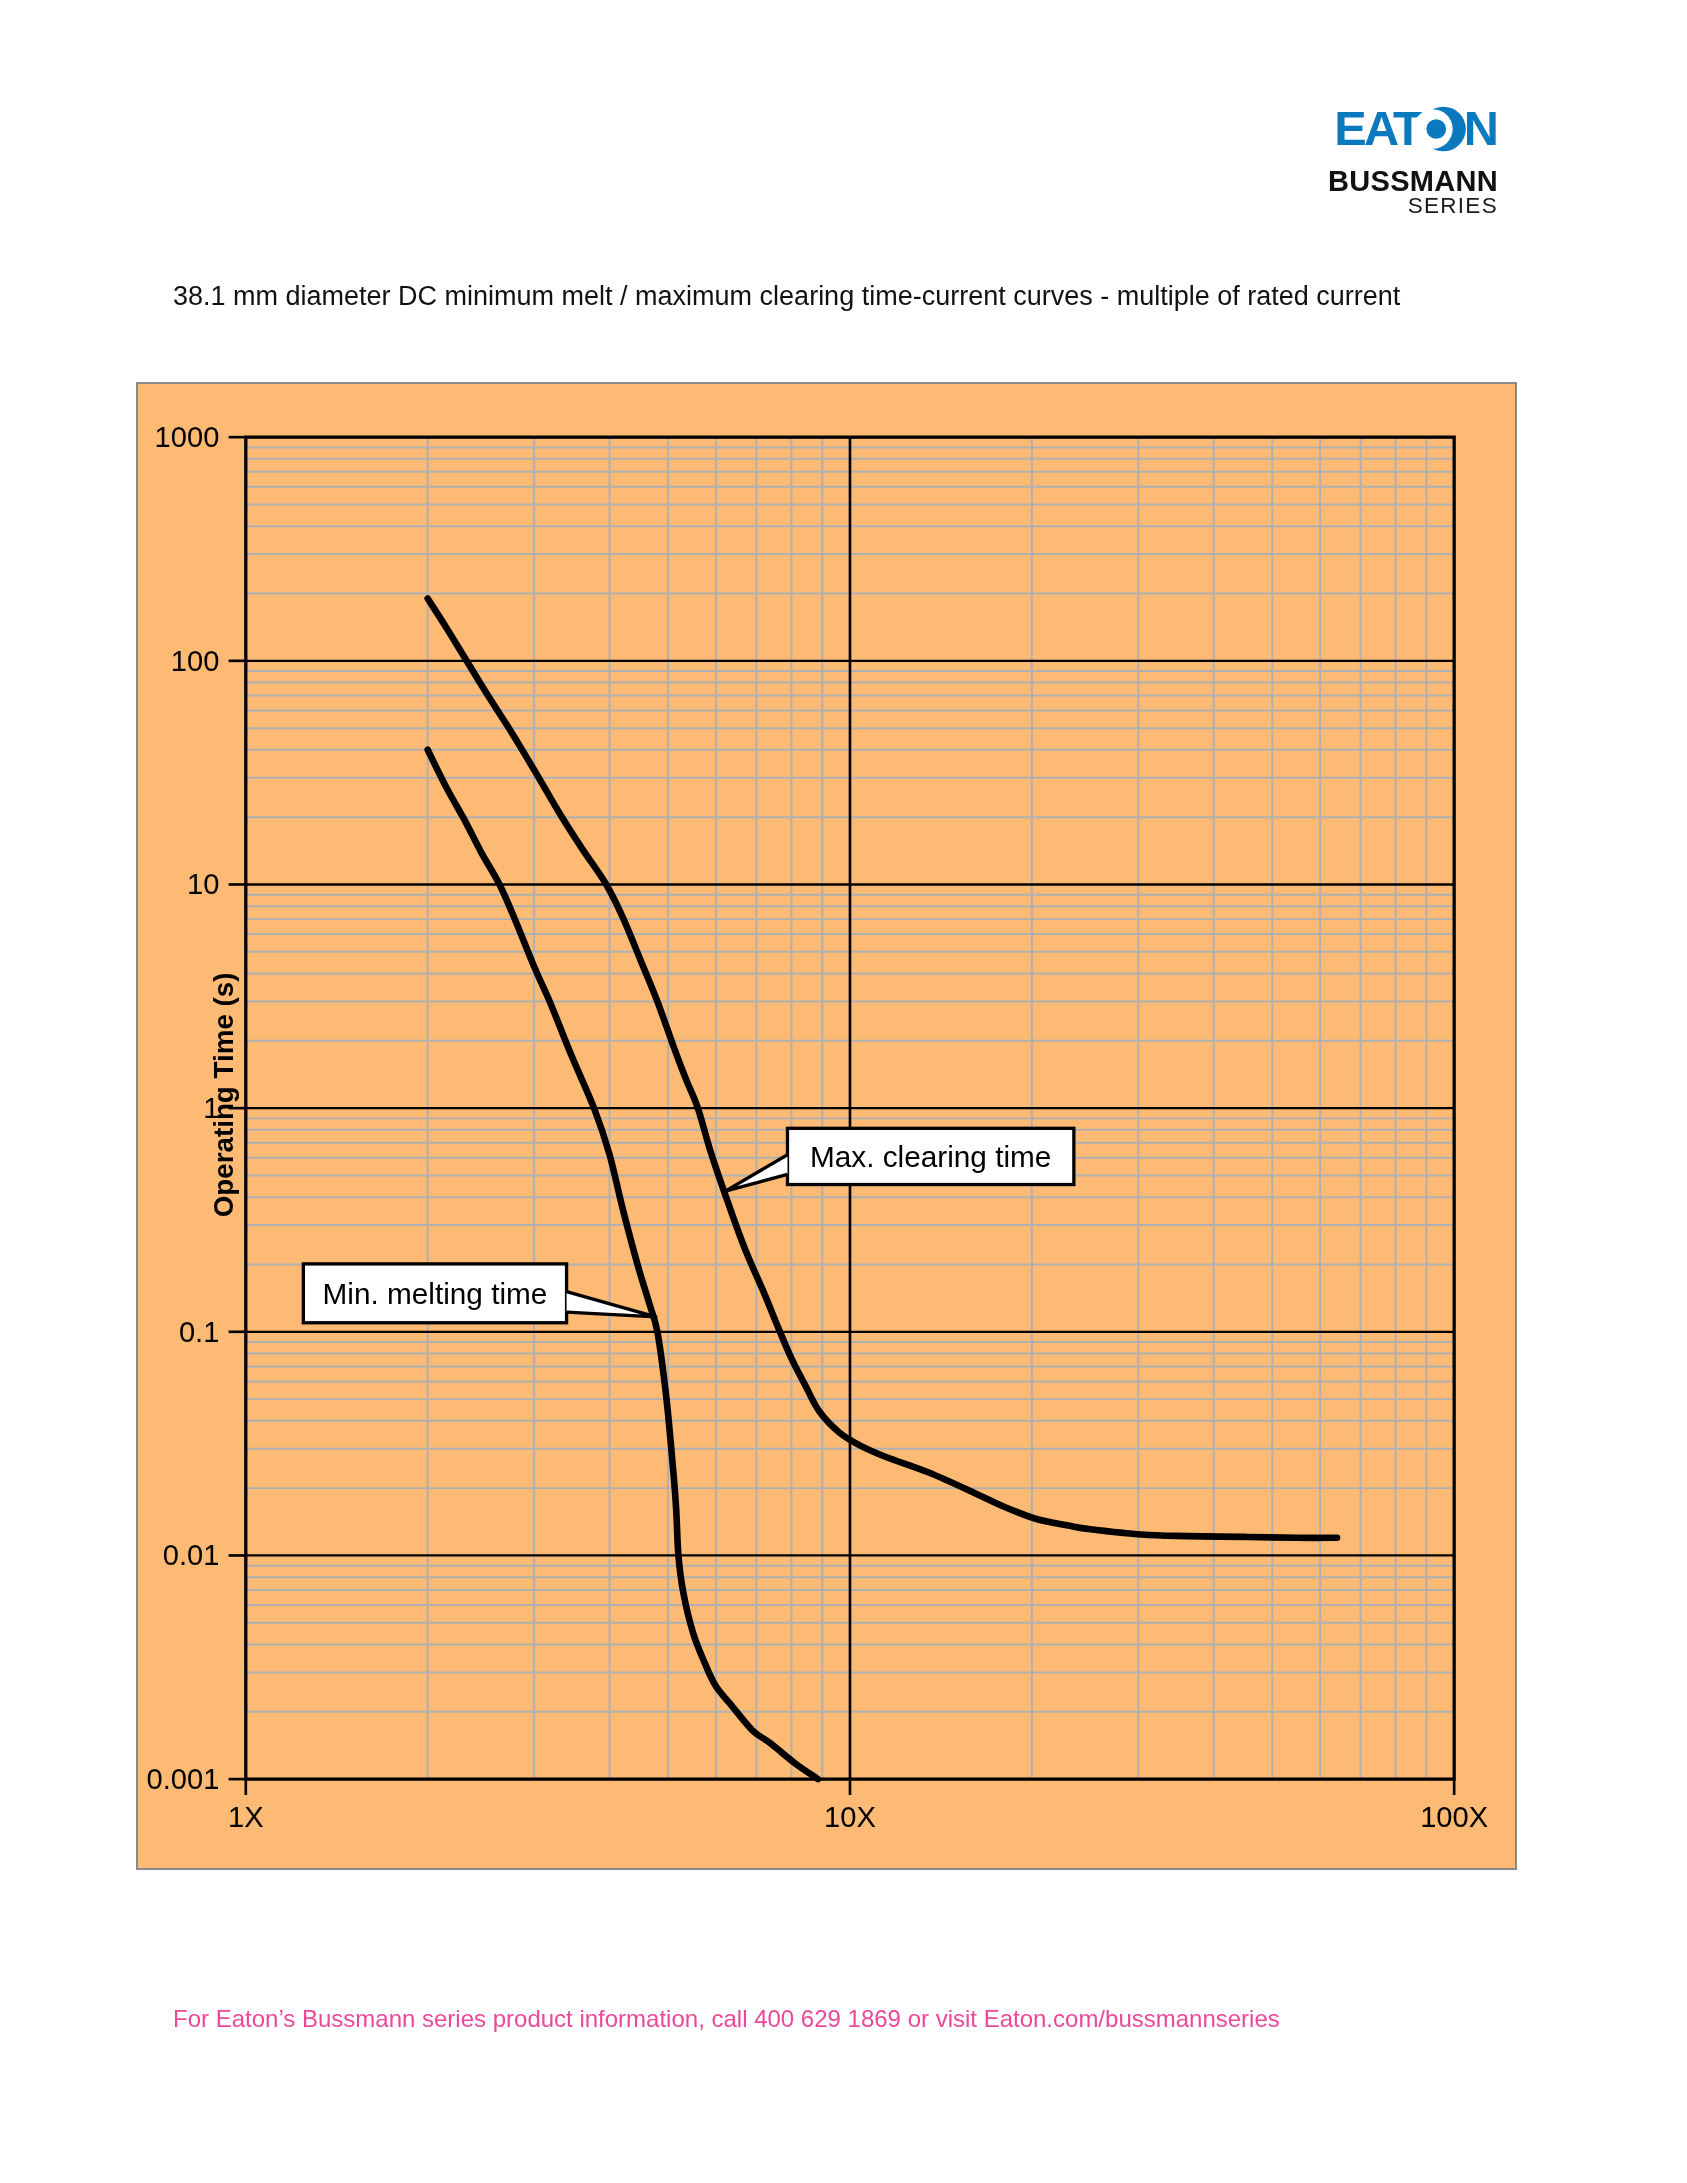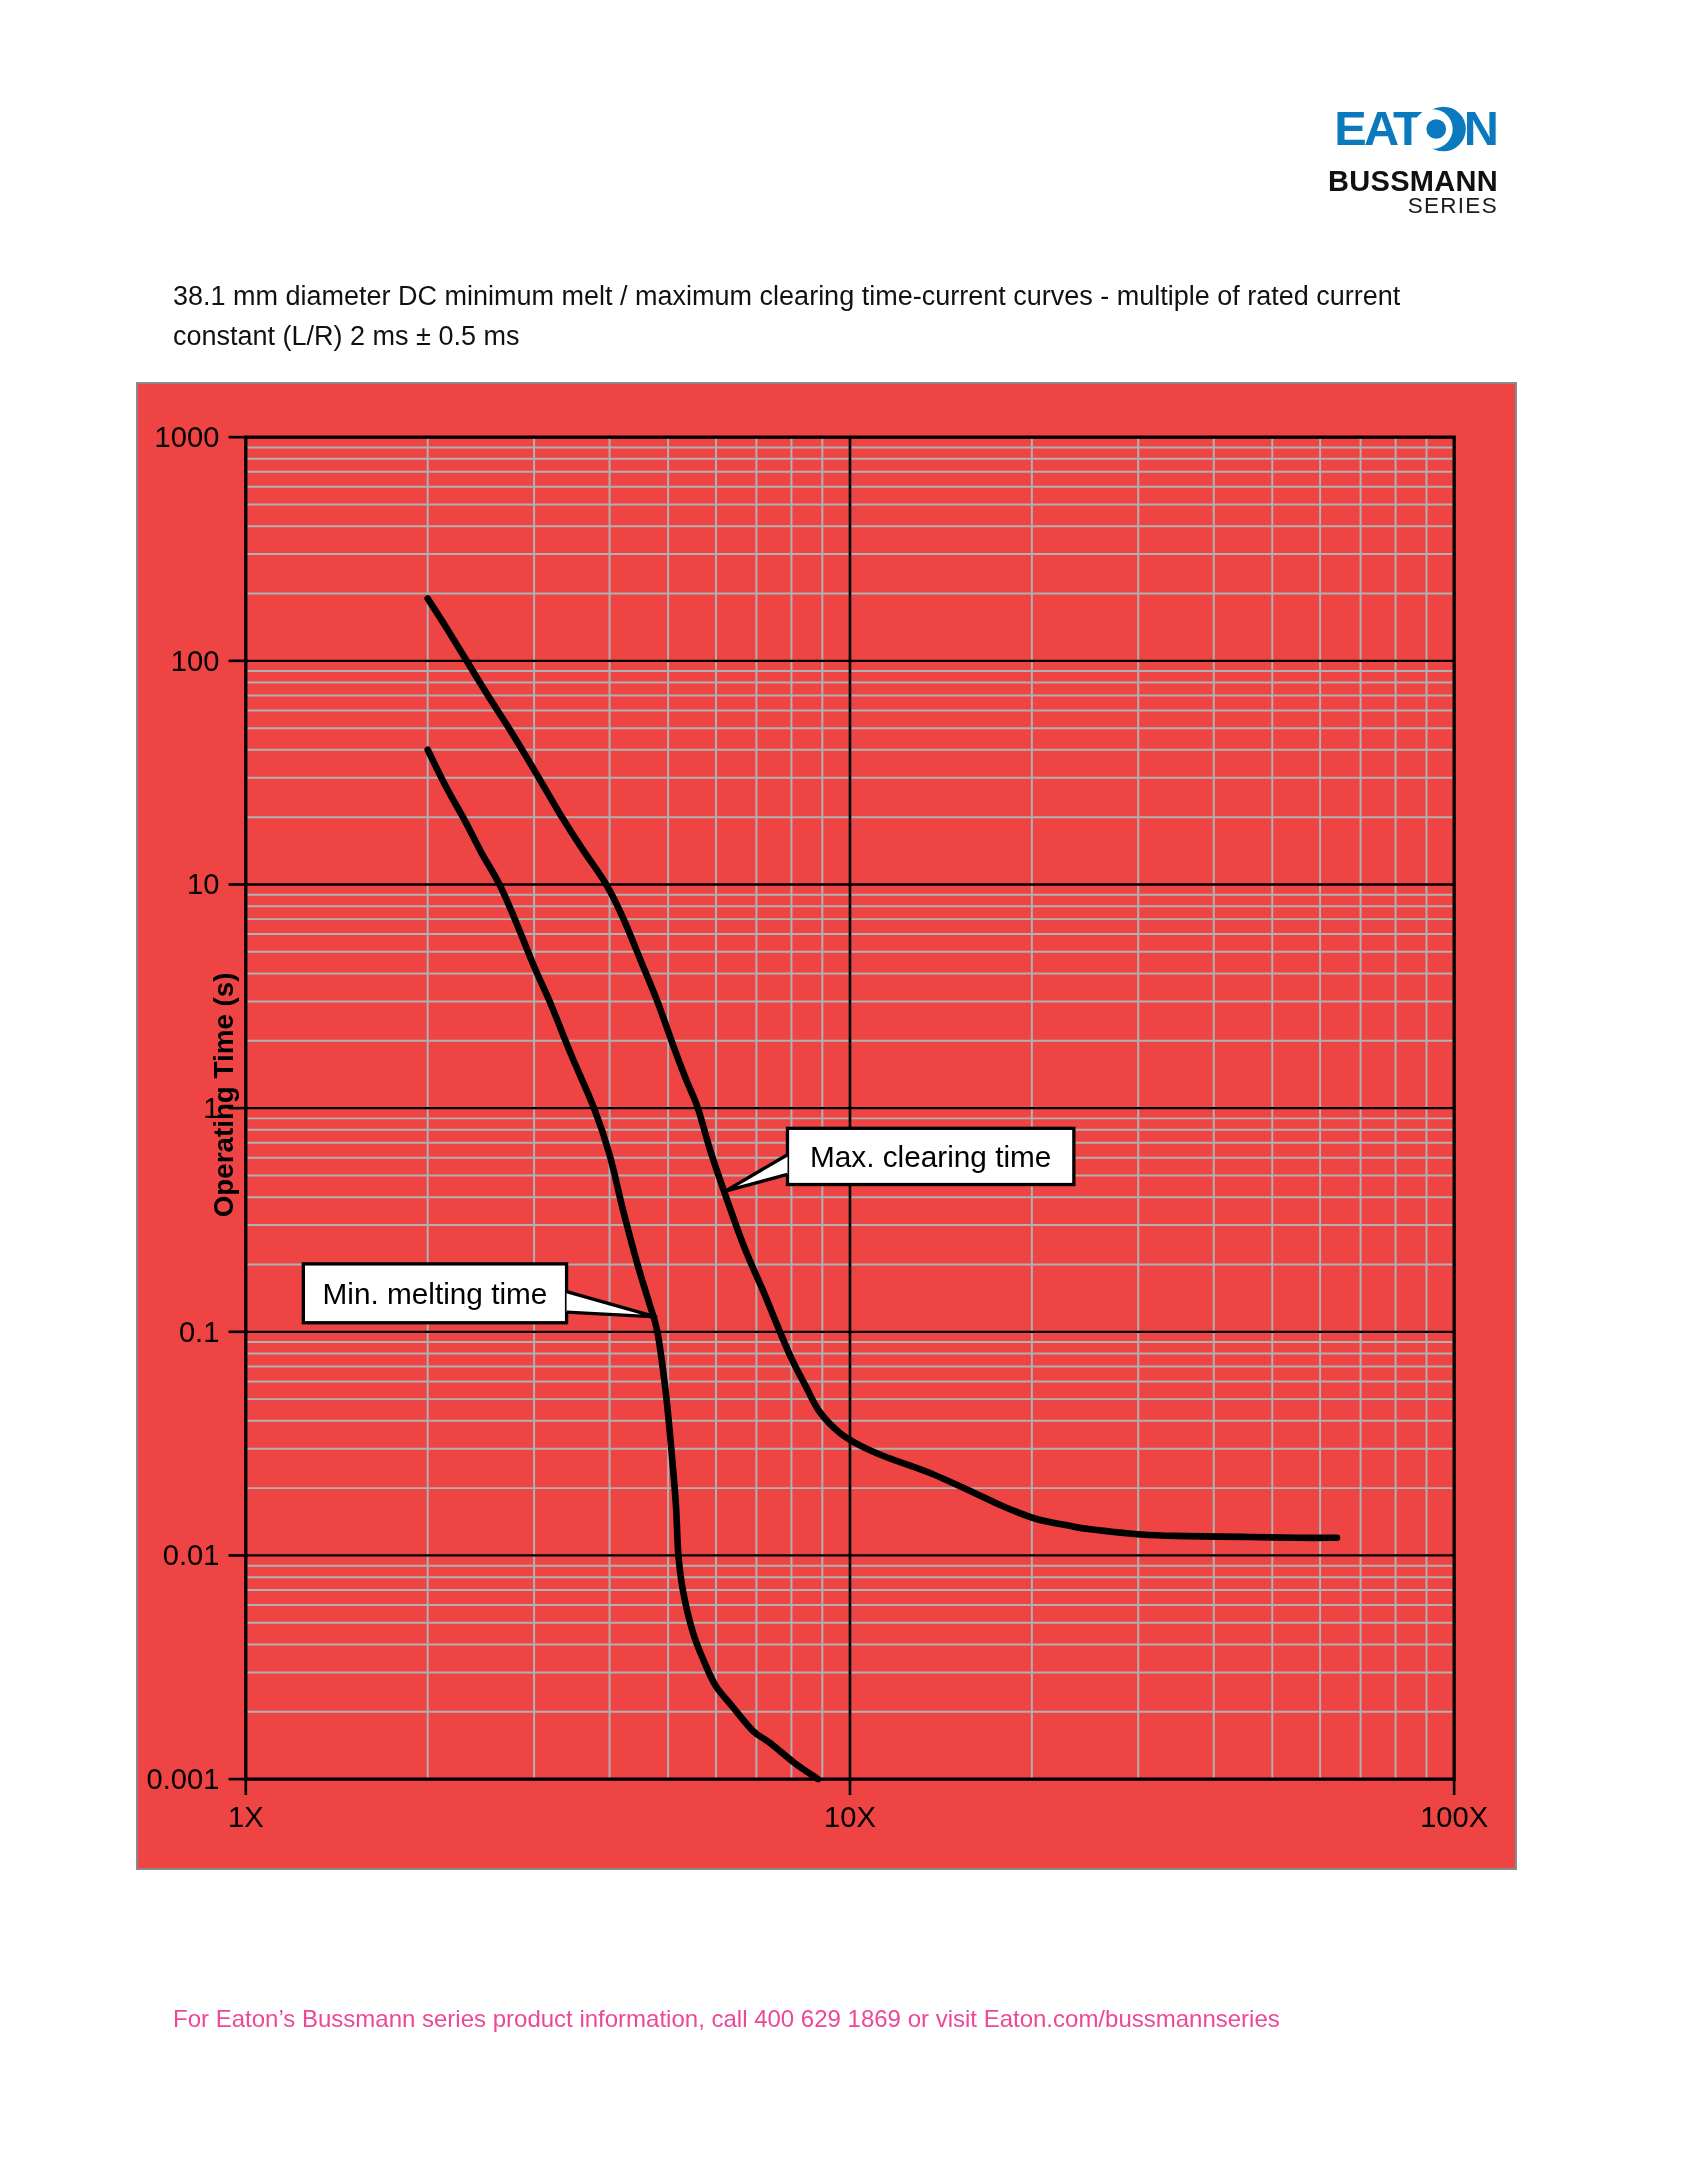--- a/index.html
+++ b/index.html
@@ -2,21 +2,21 @@
 <html style="font-size:10.6px"><head>
 <meta charset="utf-8">
 <style>
   html,body{margin:0;padding:0;background:#ffffff;}
   body{width:1687px;height:2183px;position:relative;font-family:"Liberation Sans",sans-serif;color:#000;overflow:hidden;}
   .logo-block{position:absolute;left:1317px;top:99px;width:189px;height:126px;}
   .eaton-svg{position:absolute;left:16.5px;top:5.3px;}
   .bussmann{position:absolute;right:8px;top:66px;width:172px;text-align:right;font-weight:700;font-size:29px;letter-spacing:0.3px;color:#111;margin-left:11px;}
   .series{position:absolute;right:8px;top:94px;width:172px;text-align:right;font-weight:400;font-size:22.5px;letter-spacing:1.3px;color:#1a1a1a;}
   .title-block{position:absolute;left:173px;top:233px;width:1323px;font-size:27px;line-height:40px;color:#111;margin-top:43px;}
-  .chart-frame{position:absolute;left:136px;top:382px;width:1381px;height:1488px;border:2px solid #8a8a8a;box-sizing:border-box;background:#ef4444;}
+  .chart-frame{position:absolute;left:136px;top:382px;width:1381px;height:1488px;border:2px solid #8a8a8a;box-sizing:border-box;background:#fdba74;}
   .footer{position:absolute;left:173px;top:2005px;width:1356px;font-size:24px;color:#ec4899;}
   svg text{font-family:"Liberation Sans",sans-serif;}
 </style>
 </head>
 <body>
 
 <div class="logo-block">
   <svg class="eaton-svg" width="165" height="50" viewBox="0 0 250 76">
     <g id="eaton-mark">
         <text x="0" y="62" font-size="74" font-weight="900" letter-spacing="-4" fill="#0b79be">EAT</text>
@@ -25,21 +25,20 @@
         <circle cx="155" cy="38" r="15" fill="#0b79be"></circle>
         <text x="197" y="62" font-size="74" font-weight="900" letter-spacing="-4" fill="#0b79be">N</text>
       </g>
   </svg>
   <div class="bussmann">BUSSMANN</div>
   <div class="series">SERIES</div>
 </div>
 
 <div class="title-block">
   <div>38.1 mm diameter DC minimum melt / maximum clearing time-current curves - multiple of rated current</div>
-  <div>constant (L/R) 2 ms ± 0.5 ms</div>
 </div>
 
 <div class="chart-frame">
   <svg id="chart-svg" width="1377" height="1484" viewBox="0 0 2082 2243">
       <line x1="437.99090103904683" y1="80" x2="437.99090103904683" y2="2109" stroke="#b0b0b0" stroke-width="3"></line>
       <line x1="598.8502661864117" y1="80" x2="598.8502661864117" y2="2109" stroke="#b0b0b0" stroke-width="3"></line>
       <line x1="712.9818020780937" y1="80" x2="712.9818020780937" y2="2109" stroke="#b0b0b0" stroke-width="3"></line>
       <line x1="801.5090989609532" y1="80" x2="801.5090989609532" y2="2109" stroke="#b0b0b0" stroke-width="3"></line>
       <line x1="873.8411672254584" y1="80" x2="873.8411672254584" y2="2109" stroke="#b0b0b0" stroke-width="3"></line>
       <line x1="934.9970595530236" y1="80" x2="934.9970595530236" y2="2109" stroke="#b0b0b0" stroke-width="3"></line>

